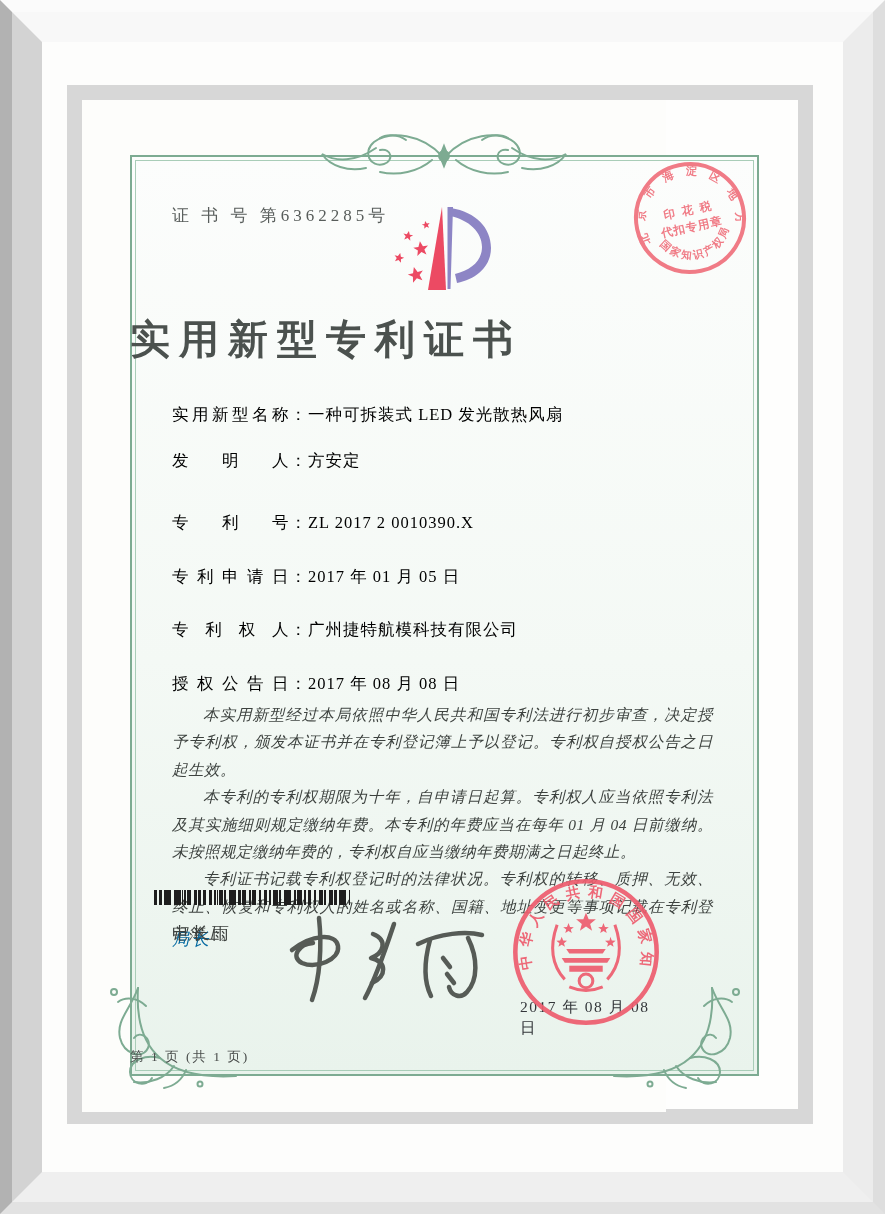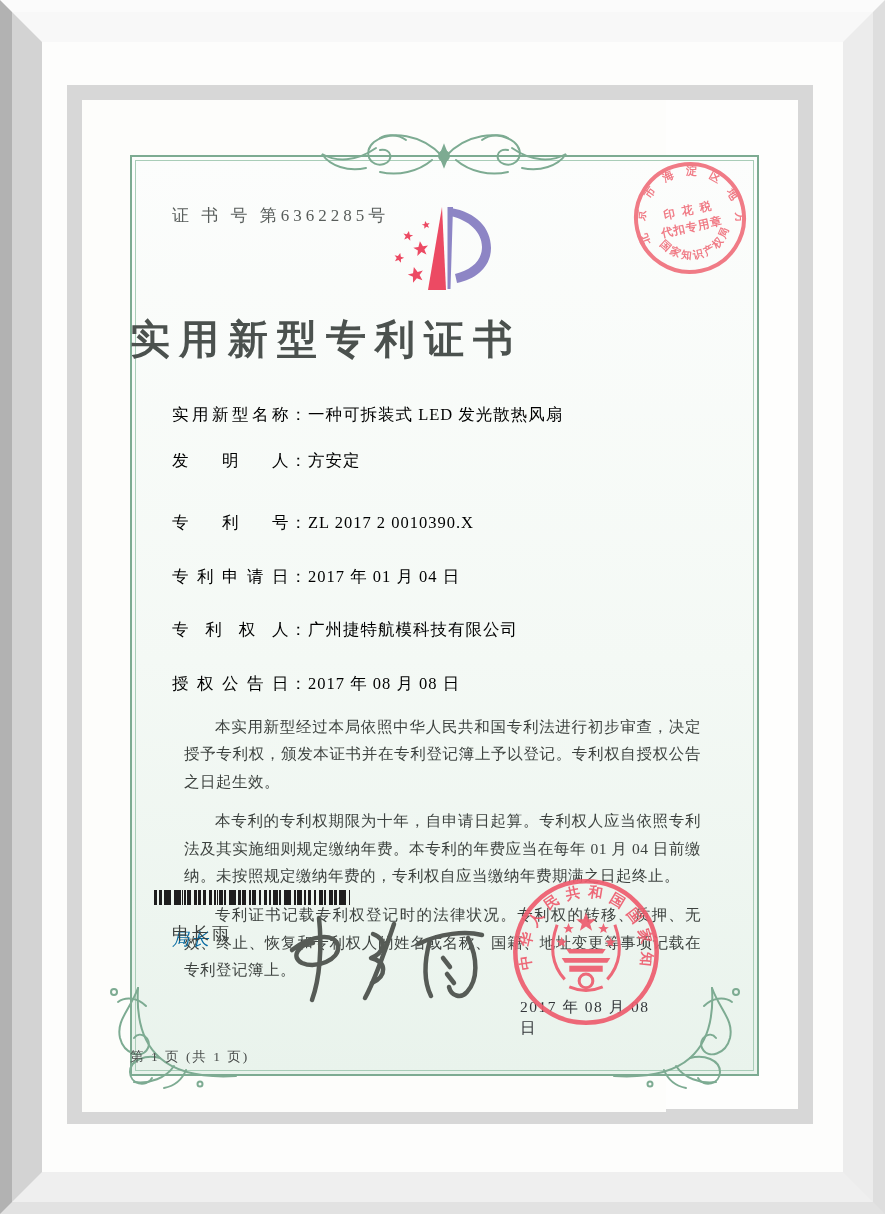--- a/index.html
+++ b/index.html
@@ -21,21 +21,21 @@
   .cert-border::after{content:"";position:absolute;inset:3px;border:1px solid #a9cdb8;}
   .abs{position:absolute;}
   .cert-number{left:90px;top:104px;font-size:17px;letter-spacing:4px;color:#585d5b;}
   .cert-title{left:48px;top:212px;width:629px;font-size:40px;font-weight:600;
               letter-spacing:9px;color:#4b514e;}
   .field-row{left:90px;font-size:16.5px;color:#000000;white-space:nowrap;letter-spacing:1.5px;}
   .field-label{display:inline-block;width:118px;text-align:justify;text-align-last:justify;}
   .field-value{letter-spacing:1px;}
   .body-block{left:90px;top:601px;width:541px;font-size:15.5px;line-height:27.4px;
               text-align:justify;color:#3d423f;letter-spacing:0.5px;}
-  .body-block p{margin:12px;text-indent:2em;}
+  .body-block p{margin:0;text-indent:2em;font-style:italic;}
   .barcode{left:72px;top:790px;width:196px;height:15px;
     background-image:
       repeating-linear-gradient(90deg,#1e1e1e 0 2px,rgba(0,0,0,0) 2px 5px),
       repeating-linear-gradient(90deg,#1e1e1e 0 3px,rgba(0,0,0,0) 3px 11px),
       repeating-linear-gradient(90deg,#1e1e1e 0 1px,rgba(0,0,0,0) 1px 7px);}
   .director-title{left:90px;top:828px;font-size:17px;letter-spacing:3px;color:#0369a1;font-style:italic;}
   .director-name{left:90px;top:822px;font-size:17px;letter-spacing:3px;color:#3c403e;}
   .seal-date{left:438px;top:897px;font-size:15.5px;letter-spacing:1.5px;color:#33363a;z-index:3;}
   .page-footer{left:48px;top:948px;width:629px;text-align:left;font-size:13.5px;
                letter-spacing:2px;color:#4a4e4c;}
@@ -135,21 +135,21 @@
     <div class="abs field-row" style="top:304px">
       <span class="field-label">实用新型名称</span><span>：</span><span class="field-value">一种可拆装式 LED 发光散热风扇</span>
     </div>
     <div class="abs field-row" style="top:350px">
       <span class="field-label">发明人</span><span>：</span><span class="field-value">方安定</span>
     </div>
     <div class="abs field-row" style="top:412px">
       <span class="field-label">专利号</span><span>：</span><span class="field-value">ZL 2017 2 0010390.X</span>
     </div>
     <div class="abs field-row" style="top:466px">
-      <span class="field-label">专利申请日</span><span>：</span><span class="field-value">2017 年 01 月 04 日</span>
+      <span class="field-label">专利申请日</span><span>：</span><span class="field-value">2017 年 01 月 05 日</span>
     </div>
     <div class="abs field-row" style="top:519px">
       <span class="field-label">专利权人</span><span>：</span><span class="field-value">广州捷特航模科技有限公司</span>
     </div>
     <div class="abs field-row" style="top:573px">
       <span class="field-label">授权公告日</span><span>：</span><span class="field-value">2017 年 08 月 08 日</span>
     </div>
 
     <div class="abs body-block">
       <p>本实用新型经过本局依照中华人民共和国专利法进行初步审查，决定授予专利权，颁发本证书并在专利登记簿上予以登记。专利权自授权公告之日起生效。</p>

